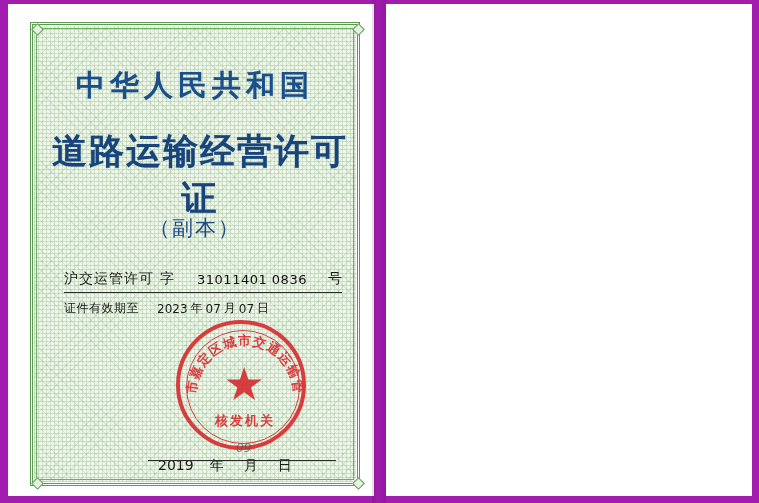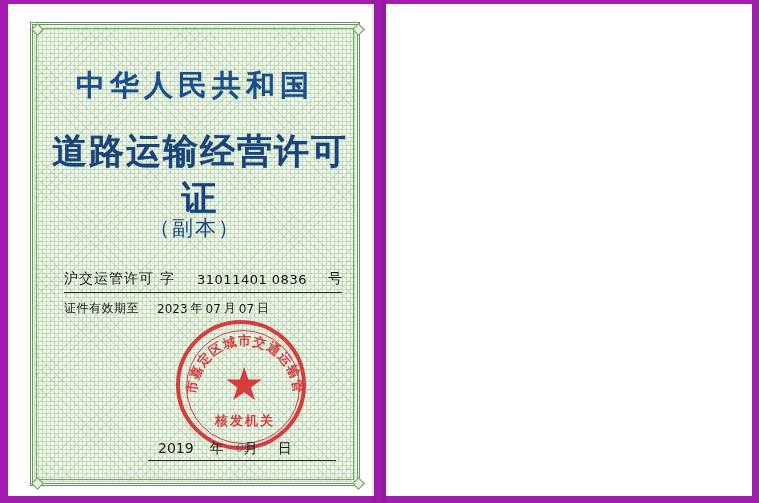--- a/index.html
+++ b/index.html
@@ -151,21 +151,21 @@
     align-items: center;
     font-size: 12px;
     color: #1a1a1a;
   }
   .valid-label { letter-spacing: 0.5px; }
   .valid-y { margin-left: 18px; }
   .valid-sep { margin: 0 3px; }
 
   .date-bottom {
     position: absolute;
-    left: 150px; top: 436px;
+    left: 150px; top: 453px;
     width: 170px;
     display: flex;
     align-items: baseline;
     font-size: 14px;
     color: #1a1a1a;
   }
   .date-bottom .y { margin-right: 6px; }
   .date-bottom .sep { margin: 0 10px; }
   .date-day {
     position: absolute;

